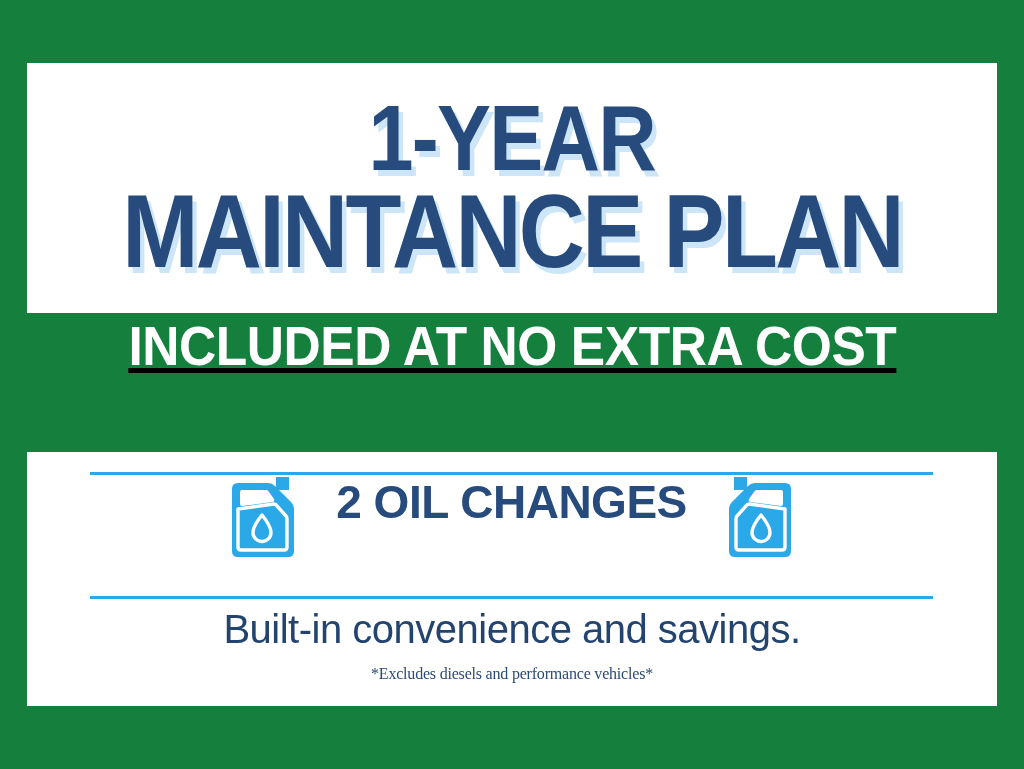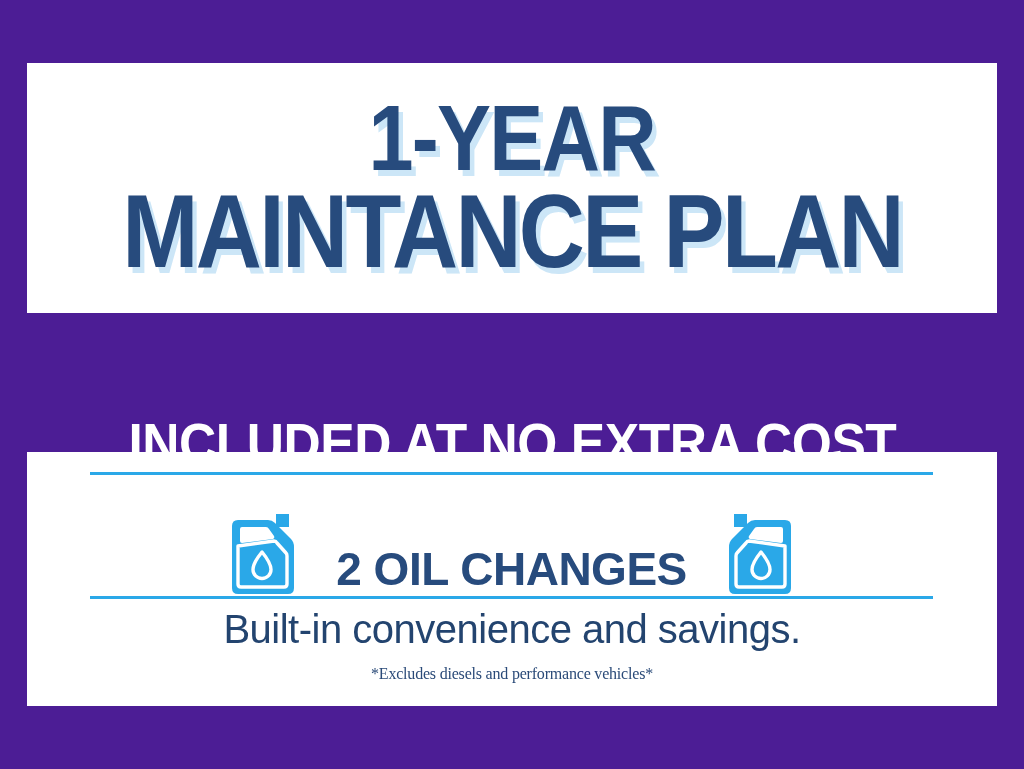--- a/index.html
+++ b/index.html
@@ -12,21 +12,21 @@
     height: 769px;
     overflow: hidden;
     font-family: "Liberation Sans", sans-serif;
     background: #ffffff;
   }
 
   .poster {
     position: relative;
     width: 1024px;
     height: 769px;
-    background: #4c1d95;
+    background: #15803d;
     box-sizing: border-box;
     padding-left: 7px;
   }
 
   
   .headline-panel {
     position: absolute;
     left: 27px;
     top: 63px;
     width: 970px;
@@ -62,21 +62,21 @@
   }
 
   
   .subtitle-band {
     position: absolute;
     left: 27px;
     top: 313px;
     width: 970px;
     height: 162px;
     display: flex;
-    align-items: flex-end;
+    align-items: flex-start;
     justify-content: center;
     text-decoration: underline;
   }
 
   .subtitle-text {
     color: #ffffff;
     font-family: "Liberation Sans", sans-serif;
     font-weight: bold;
     font-size: 56px;
     letter-spacing: -0.5px;
@@ -106,21 +106,21 @@
   .rule-top { top: 20px; }
   .rule-bottom { top: 144px; }
 
   .feature-row {
     position: absolute;
     left: 63px;
     top: 23px;
     width: 843px;
     height: 121px;
     display: flex;
-    align-items: flex-end;
+    align-items: flex-start;
     justify-content: center;
     gap: 38px;
   }
 
   .feature-label {
     color: #274b7d;
     font-family: "Liberation Sans", sans-serif;
     font-weight: bold;
     font-size: 46px;
     letter-spacing: -0.5px;

